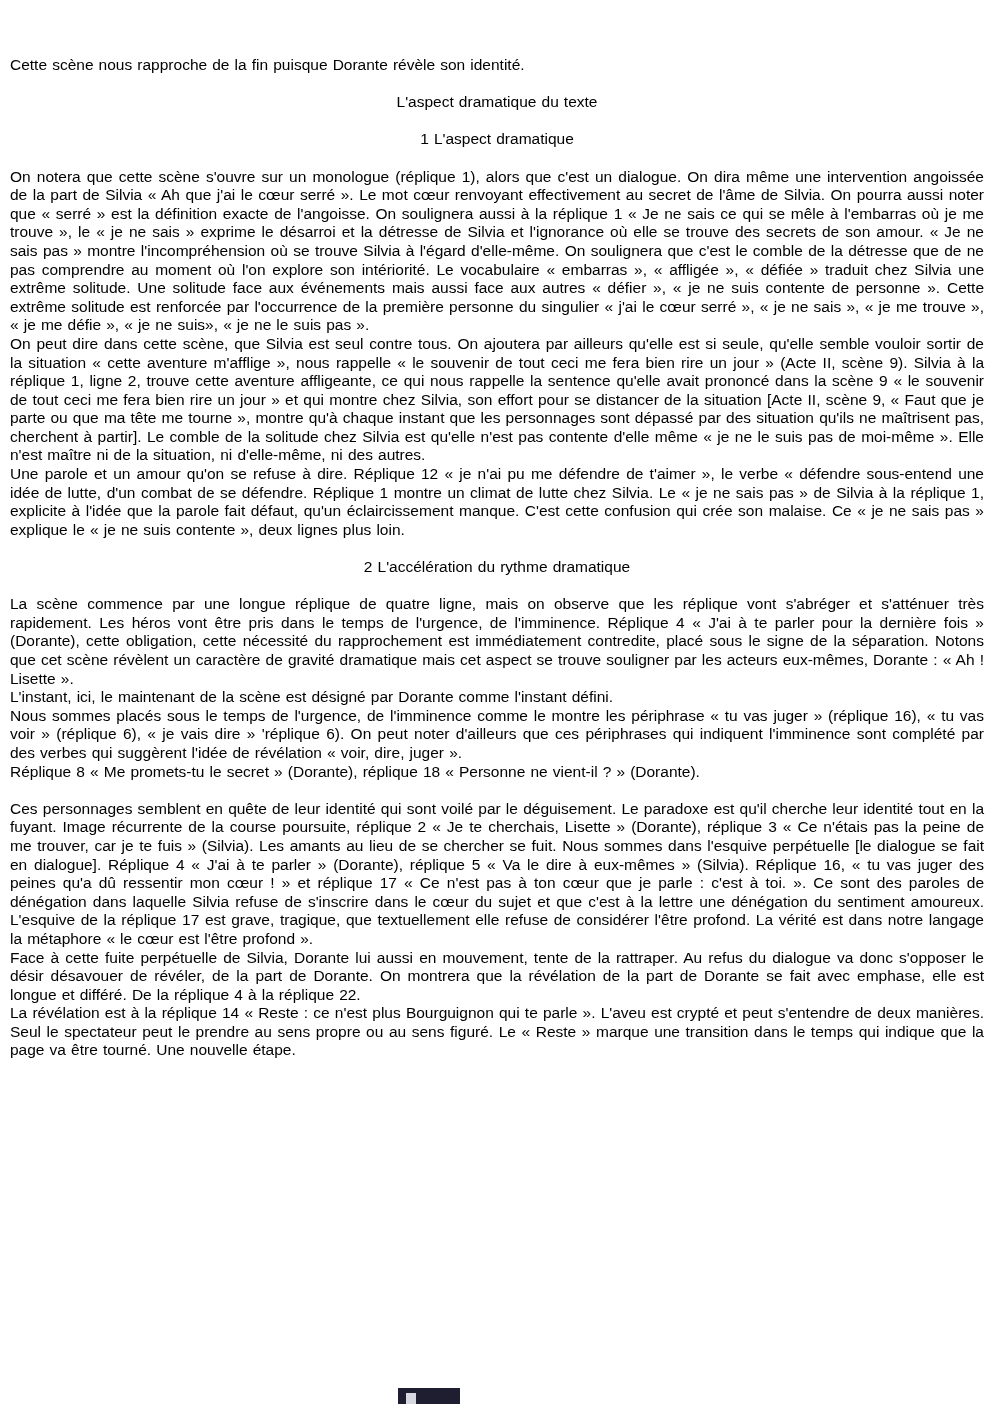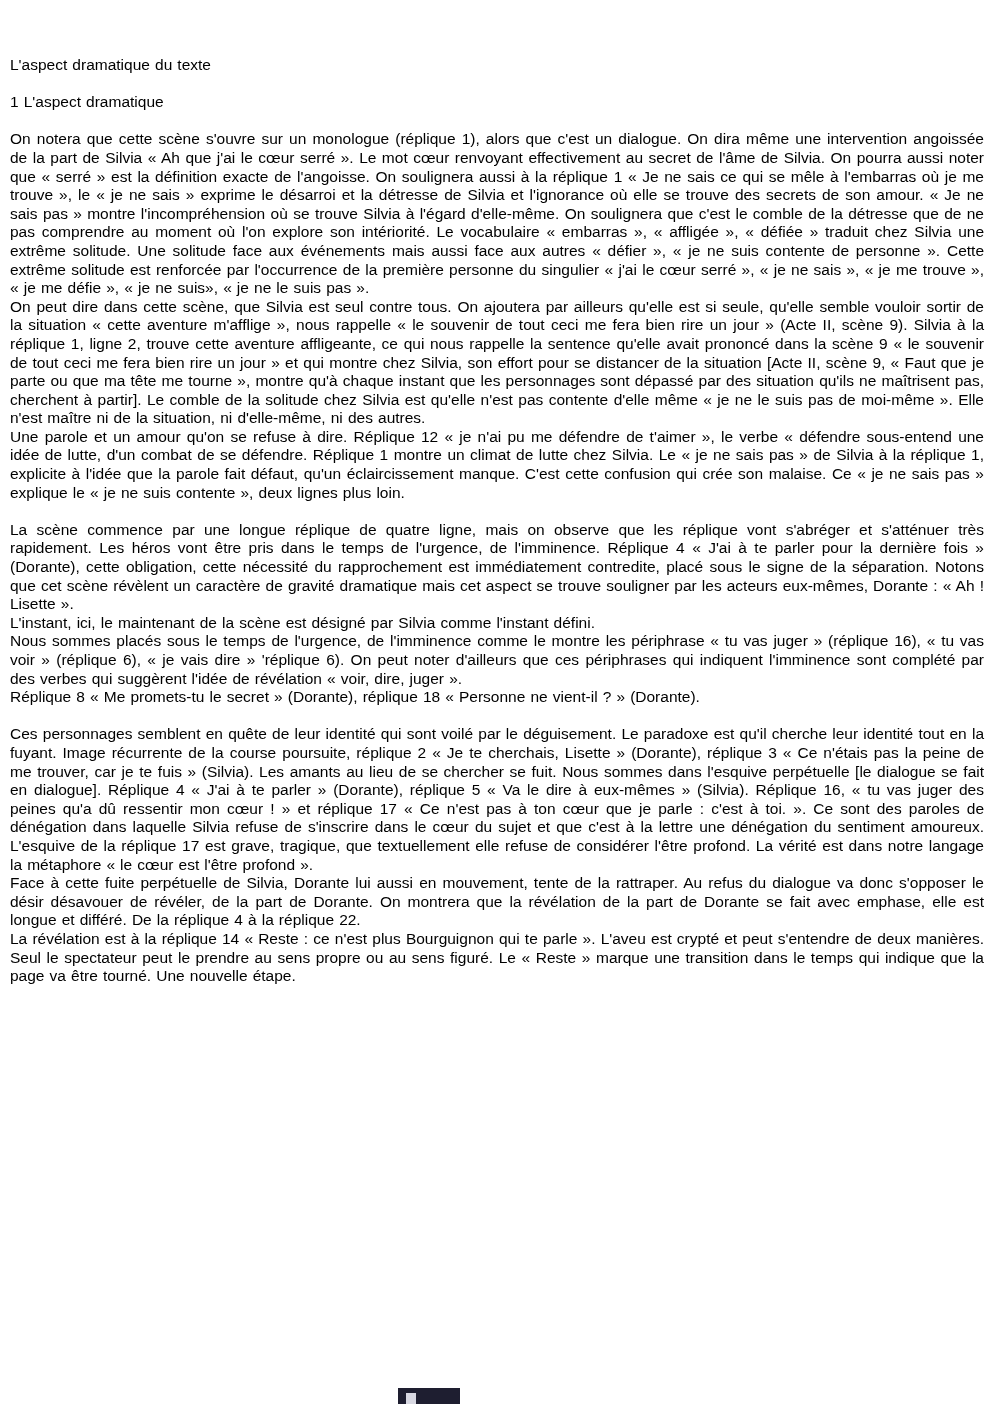--- a/index.html
+++ b/index.html
@@ -23,21 +23,21 @@
   .para {
     margin: 0;
     text-align: justify;
     word-spacing: 0.8px;
   }
   .para.gap {
     margin-bottom: 18.6px;
   }
   .heading {
     margin: 0 0 18.6px 0;
-    text-align: left;
+    text-align: center;
   }
   .footer-img {
     position: absolute;
     left: 398px;
     bottom: 0;
     width: 62px;
     height: 16px;
     background: #1e1e30;
   }
   .footer-img .glyph {
@@ -47,32 +47,34 @@
     width: 10px;
     height: 11px;
     background: #d8d8e2;
   }
 </style>
 </head>
 <body>
 
 <div class="page">
 
+  <p class="para gap">Cette scène nous rapproche de la fin puisque Dorante révèle son identité.</p>
 
   <p class="para heading">L'aspect dramatique du texte</p>
 
   <p class="para heading">1 L'aspect dramatique</p>
 
   <p class="para">On notera que cette scène s'ouvre sur un monologue (réplique 1), alors que c'est un dialogue. On dira même une intervention angoissée de la part de Silvia « Ah que j'ai le cœur serré ». Le mot cœur renvoyant effectivement au secret de l'âme de Silvia. On pourra aussi noter que « serré » est la définition exacte de l'angoisse. On soulignera aussi à la réplique 1 « Je ne sais ce qui se mêle à l'embarras où je me trouve », le « je ne sais » exprime le désarroi et la détresse de Silvia et l'ignorance où elle se trouve des secrets de son amour. « Je ne sais pas » montre l'incompréhension où se trouve Silvia à l'égard d'elle-même. On soulignera que c'est le comble de la détresse que de ne pas comprendre au moment où l'on explore son intériorité. Le vocabulaire « embarras », « affligée », « défiée » traduit chez Silvia une extrême solitude. Une solitude face aux événements mais aussi face aux autres « défier », « je ne suis contente de personne ». Cette extrême solitude est renforcée par l'occurrence de la première personne du singulier « j'ai le cœur serré », « je ne sais », « je me trouve », « je me défie », « je ne suis», « je ne le suis pas ».</p>
   <p class="para">On peut dire dans cette scène, que Silvia est seul contre tous. On ajoutera par ailleurs qu'elle est si seule, qu'elle semble vouloir sortir de la situation « cette aventure m'afflige », nous rappelle « le souvenir de tout ceci me fera bien rire un jour » (Acte II, scène 9). Silvia à la réplique 1, ligne 2, trouve cette aventure affligeante, ce qui nous rappelle la sentence qu'elle avait prononcé dans la scène 9 «  le souvenir de tout ceci me fera bien rire un jour » et qui montre chez Silvia, son effort pour se distancer de la situation [Acte II, scène 9, « Faut que je parte ou que ma tête me tourne », montre qu'à chaque instant que les personnages sont dépassé par des situation qu'ils ne maîtrisent pas, cherchent à partir]. Le comble de la solitude chez Silvia est qu'elle n'est pas contente d'elle même « je ne le suis pas de moi-même ». Elle n'est maître ni de la situation, ni d'elle-même, ni des autres.</p>
   <p class="para gap">Une parole et un amour qu'on se refuse à dire. Réplique 12 « je n'ai pu me défendre de t'aimer », le verbe « défendre sous-entend une idée de lutte, d'un combat de se défendre. Réplique 1 montre un climat de lutte chez Silvia. Le « je ne sais pas » de Silvia à la réplique 1, explicite à l'idée que la parole fait défaut, qu'un éclaircissement manque. C'est cette confusion qui crée son malaise. Ce « je ne sais pas » explique le « je ne suis contente », deux lignes plus loin.</p>
 
+  <p class="para heading">2 L'accélération du rythme dramatique</p>
 
   <p class="para">La scène commence par une longue réplique de quatre ligne, mais on observe que les réplique vont s'abréger et s'atténuer très rapidement. Les héros vont être pris dans le temps de l'urgence, de l'imminence. Réplique 4 « J'ai à te parler pour la dernière fois » (Dorante), cette obligation, cette nécessité du rapprochement est immédiatement contredite, placé sous le signe de la séparation. Notons que cet scène révèlent un caractère de gravité dramatique mais cet aspect se trouve souligner par les acteurs eux-mêmes, Dorante : « Ah ! Lisette ».</p>
-  <p class="para">L'instant, ici, le maintenant de la scène est désigné par Silvia comme l'instant défini.</p>
+  <p class="para">L'instant, ici, le maintenant de la scène est désigné par Dorante comme l'instant défini.</p>
   <p class="para">Nous sommes placés sous le temps de l'urgence, de l'imminence comme le montre les périphrase « tu vas juger » (réplique 16), « tu vas voir » (réplique 6), « je vais dire » 'réplique 6). On peut noter d'ailleurs que ces périphrases qui indiquent l'imminence sont complété par des verbes qui suggèrent l'idée de révélation « voir, dire, juger ».</p>
   <p class="para gap">Réplique 8 « Me promets-tu le secret » (Dorante), réplique 18 « Personne ne vient-il ? » (Dorante).</p>
 
 
   <p class="para">Ces personnages semblent en quête de leur identité qui sont voilé par le déguisement. Le paradoxe est qu'il cherche leur identité tout  en la fuyant. Image récurrente  de la course poursuite, réplique 2  « Je te cherchais, Lisette  » (Dorante), réplique 3 « Ce n'étais pas la peine de me trouver, car je te fuis » (Silvia). Les amants au lieu de se chercher se fuit. Nous sommes dans l'esquive perpétuelle [le dialogue se fait en dialogue]. Réplique 4 « J'ai à te parler » (Dorante), réplique 5 « Va le dire à eux-mêmes » (Silvia). Réplique 16, « tu vas juger des peines qu'a dû ressentir mon cœur ! » et réplique 17 «  Ce n'est pas à ton cœur que je parle : c'est à toi. ». Ce sont des paroles de dénégation dans laquelle Silvia refuse de s'inscrire dans le cœur du sujet et que c'est à la lettre une dénégation du sentiment amoureux. L'esquive de la réplique 17 est grave, tragique, que textuellement elle refuse de considérer l'être profond. La vérité est dans notre langage la métaphore « le cœur est l'être profond ».</p>
   <p class="para">Face à cette fuite perpétuelle de Silvia, Dorante lui aussi en mouvement, tente de la rattraper. Au refus du dialogue va donc s'opposer le désir désavouer de révéler, de la part de Dorante. On montrera que la révélation de la part de Dorante se fait avec emphase, elle est longue et différé. De la réplique 4 à la réplique 22.</p>
   <p class="para">La révélation est à la réplique 14 «  Reste : ce n'est plus Bourguignon qui te parle ». L'aveu est crypté et peut s'entendre de deux manières. Seul le spectateur peut le prendre au sens propre ou au sens figuré. Le « Reste » marque une transition dans le temps qui indique que la page va être tourné. Une nouvelle étape.</p>
 
   <div class="footer-img" style="background-color: rgb(30, 30, 48);">
     <div class="glyph"></div>

